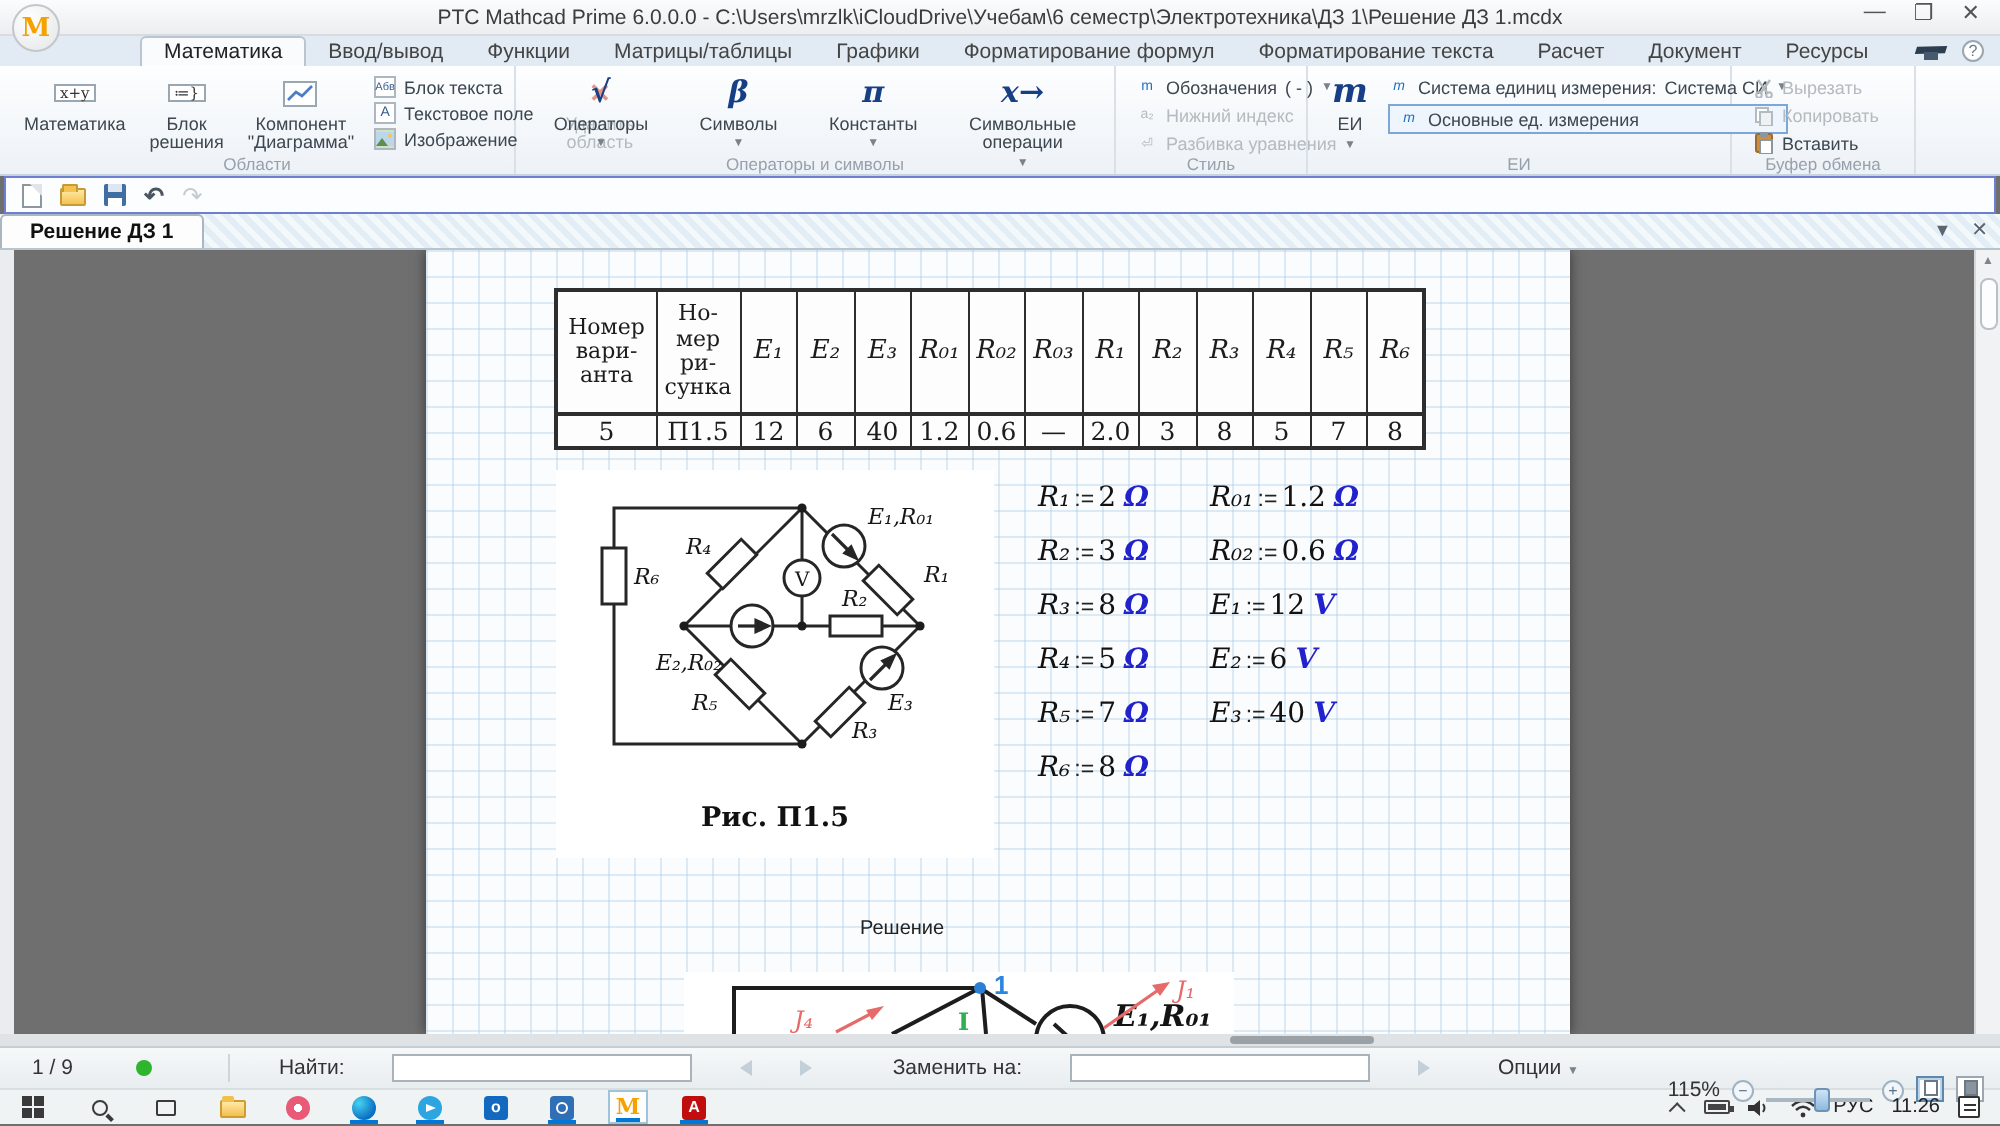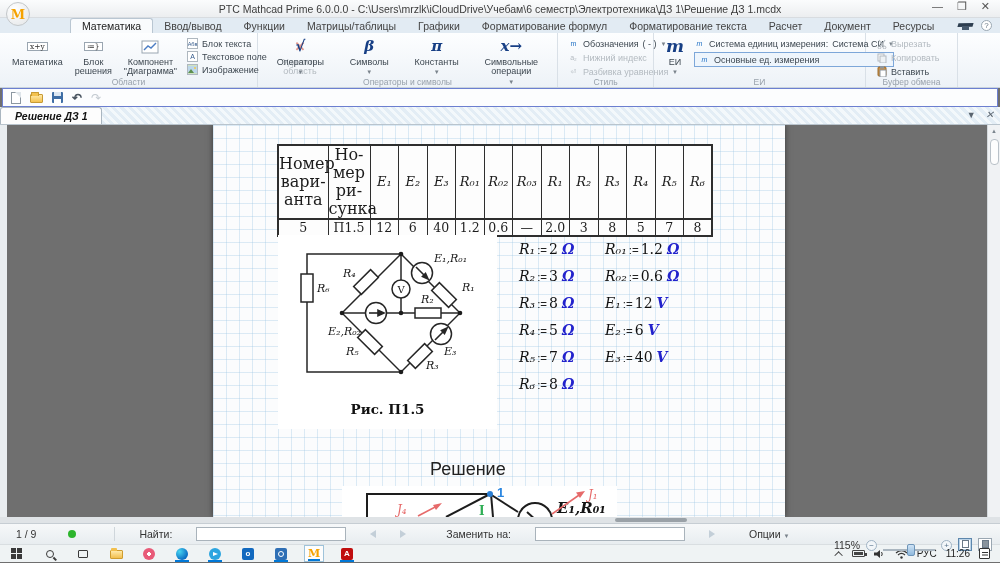--- a/index.html
+++ b/index.html
@@ -53,55 +53,55 @@
   .doc-ic { width:10px; height:12px; background:#fff; border:1px solid #8c97a1; position:relative; }
   .doc-ic::after { content:""; position:absolute; right:-1px; top:-1px; border:3px solid; border-color:#dfe5ea #dfe5ea transparent transparent; }
   .folder-ic { width:13px; height:9px; background:linear-gradient(#ffe9a8,#f4c24f); border:1px solid #c79a33; border-radius:1px; position:relative; margin-top:2px; }
   .folder-ic::before { content:""; position:absolute; left:0; top:-3px; width:6px; height:3px; background:#f4c24f; border:1px solid #c79a33; border-bottom:none; border-radius:1px 1px 0 0; }
   .save-ic { width:11px; height:11px; background:#3f6ea5; border-radius:1px; position:relative; }
   .save-ic::before { content:""; position:absolute; left:2px; top:0; width:7px; height:4px; background:#dce7f2; }
   .save-ic::after { content:""; position:absolute; left:2px; bottom:0; width:7px; height:4px; background:#fff; }
 
   
   .doctabs { height:18px; background:repeating-linear-gradient(45deg,#e3edf5 0 3px,#f3f8fb 3px 6px);
-    display:flex; align-items:flex-end; position:relative; border-bottom:1px solid #b9c4cd;font-style:italic; }
+    display:flex; align-items:flex-end; position:relative; border-bottom:1px solid #b9c4cd; }
   .dtab { font-size:10.5px; padding:2px 14px 2px; white-space:nowrap; color:#333; }
   .dtab.active { background:#fdfdfd; border:1px solid #aab6c0; border-bottom:none; border-radius:3px 3px 0 0; font-weight:bold; color:#111; }
   .dtab.inactive { color:#3c4a56; }
   .dtabs-right { position:absolute; right:6px; top:2px; display:flex; gap:10px; align-items:center; color:#5a6570; font-size:9px; }
 
   
   .workspace { height:392px; position:relative; background:#6f6f6f; overflow:hidden; }
   .left-strip { position:absolute; left:0; top:0; width:7px; height:100%; background:#e9edf0; }
   .page { position:absolute; left:213px; top:0; width:572px; height:392px; background:#fbfcfd;
     background-image:linear-gradient(rgba(160,200,228,.35) 1px, transparent 1px),
                      linear-gradient(90deg, rgba(160,200,228,.35) 1px, transparent 1px);
     background-size:13px 13px; box-shadow:0 0 6px rgba(0,0,0,.5); }
 
   
   .vtable { position:absolute; left:64px; top:19px; width:436px; border-collapse:collapse; table-layout:fixed;
     font-family:"DejaVu Serif",serif; color:#1c1c1c; background:#fdfdfd; }
   .vtable th, .vtable td { border:1px solid #2e2e2e; text-align:center; vertical-align:middle; font-weight:normal; }
   .vtable { border:2px solid #2e2e2e; }
-  .vtable thead th { height:62px; font-size:16px; line-height:1.12; white-space:pre-line; border-bottom:2px solid #2e2e2e; }
+  .vtable thead th { height:62px; font-size:11px; line-height:1.12; white-space:pre-line; border-bottom:2px solid #2e2e2e; }
   .vtable thead th.mh { font-style:italic; font-size:13px; }
   .vtable tbody td { height:17px; font-size:12.5px; }
 
   
   .figure { position:absolute; left:65px; top:110px; width:219px; height:194px; background:#ffffff; }
   .figure svg { display:block; }
   .fig-caption { text-align:center; font-family:"DejaVu Serif",serif; font-weight:bold; font-size:13.5px; color:#111; margin-top:2px; }
 
   
   .eq { position:absolute; font-family:"DejaVu Serif",serif; font-size:14px; color:#111; white-space:nowrap; }
   .eq .lhs { font-style:italic; }
   .eq .op { font-family:"Liberation Sans",sans-serif; font-size:11.5px; padding:0 2px; color:#222; }
   .eq .unit { color:#2222cc; font-style:italic; font-weight:bold; padding-left:4px; }
 
-  .solution-label { position:absolute; left:217px; top:334px; font-size:18px; color:#222; }
+  .solution-label { position:absolute; left:217px; top:334px; font-size:10px; color:#222; }
 
   
   .sketch { position:absolute; left:129px; top:361px; width:275px; height:31px; background:#fff; overflow:hidden; }
 
   
   .vscroll { position:absolute; right:0; top:0; width:13px; height:100%; background:#f0f2f4; border-left:1px solid #d4d9dd; }
   .vscroll .arrow { width:100%; height:12px; display:flex; align-items:center; justify-content:center; font-size:6px; color:#7b858e; }
   .vscroll .thumb { position:absolute; left:2px; top:14px; width:9px; height:26px; background:#fdfdfd; border:1px solid #b9c1c8; border-radius:4px; }
   .hscroll { height:6px; background:#dfe3e6; position:relative; }
   .hscroll .thumb { position:absolute; left:615px; top:1px; width:72px; height:4px; background:#9aa1a7; border-radius:2px; }

